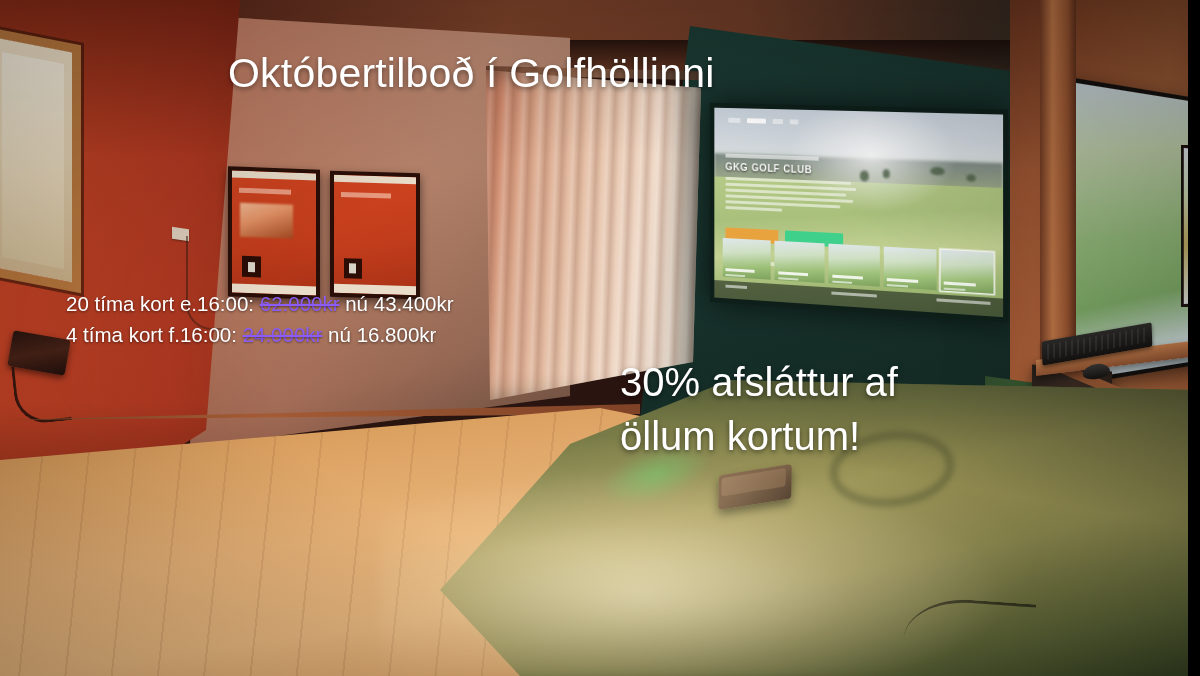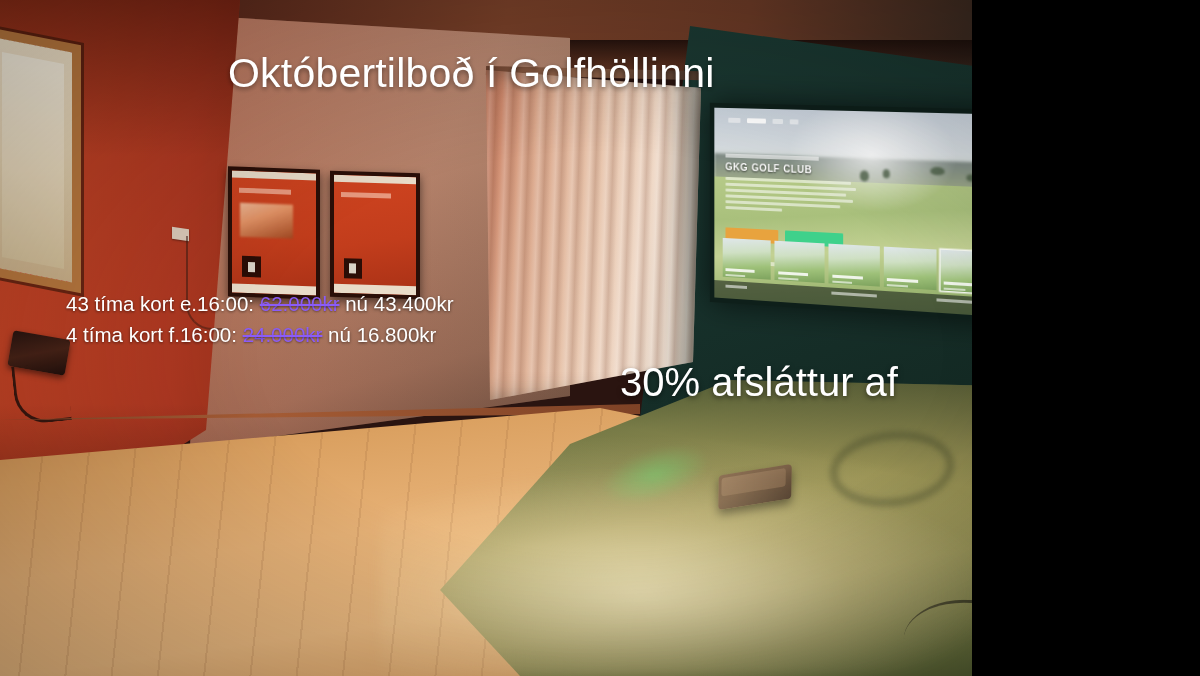--- a/index.html
+++ b/index.html
@@ -1,20 +1,20 @@
 <!DOCTYPE html>
 <html><head>
 <meta charset="utf-8">
 <style>
   html,body{margin:0;padding:0;background:#000;}
   body{font-family:"Liberation Sans", sans-serif;}
 
   #stage{
     position:relative;
-    width:972px;height:676px;
+    width:1188px;height:676px;
     overflow:hidden;
     background:#2a1410;
   }
 
   
   .layer{position:absolute;}
 
   
   #ceiling{
     left:0;top:0;width:1200px;height:74px;
@@ -528,30 +528,31 @@
   <div class="layer" id="mat"></div>
   <div class="layer" id="turf-cable"></div>
   <div class="layer" id="floor-glow"></div>
 
   <div class="layer" id="photo-grade"></div>
 
   <div class="layer" id="title">Októbertilboð í Golfhöllinni</div>
 
   <div class="layer" id="pricelist">
     <div class="price-row">
-      <span>43 tíma kort e.16:00:</span>
+      <span>20 tíma kort e.16:00:</span>
       <span class="old">62.000kr</span>
       <span>nú</span>
       <span>43.400kr</span>
     </div>
     <div class="price-row">
       <span>4 tíma kort f.16:00:</span>
       <span class="old">24.000kr</span>
       <span>nú</span>
       <span>16.800kr</span>
     </div>
   </div>
 
   <div class="layer" id="discount">
     <div>30% afsláttur af</div>
+    <div>öllum kortum!</div>
   </div>
 
 </div>
 
 </body></html>

